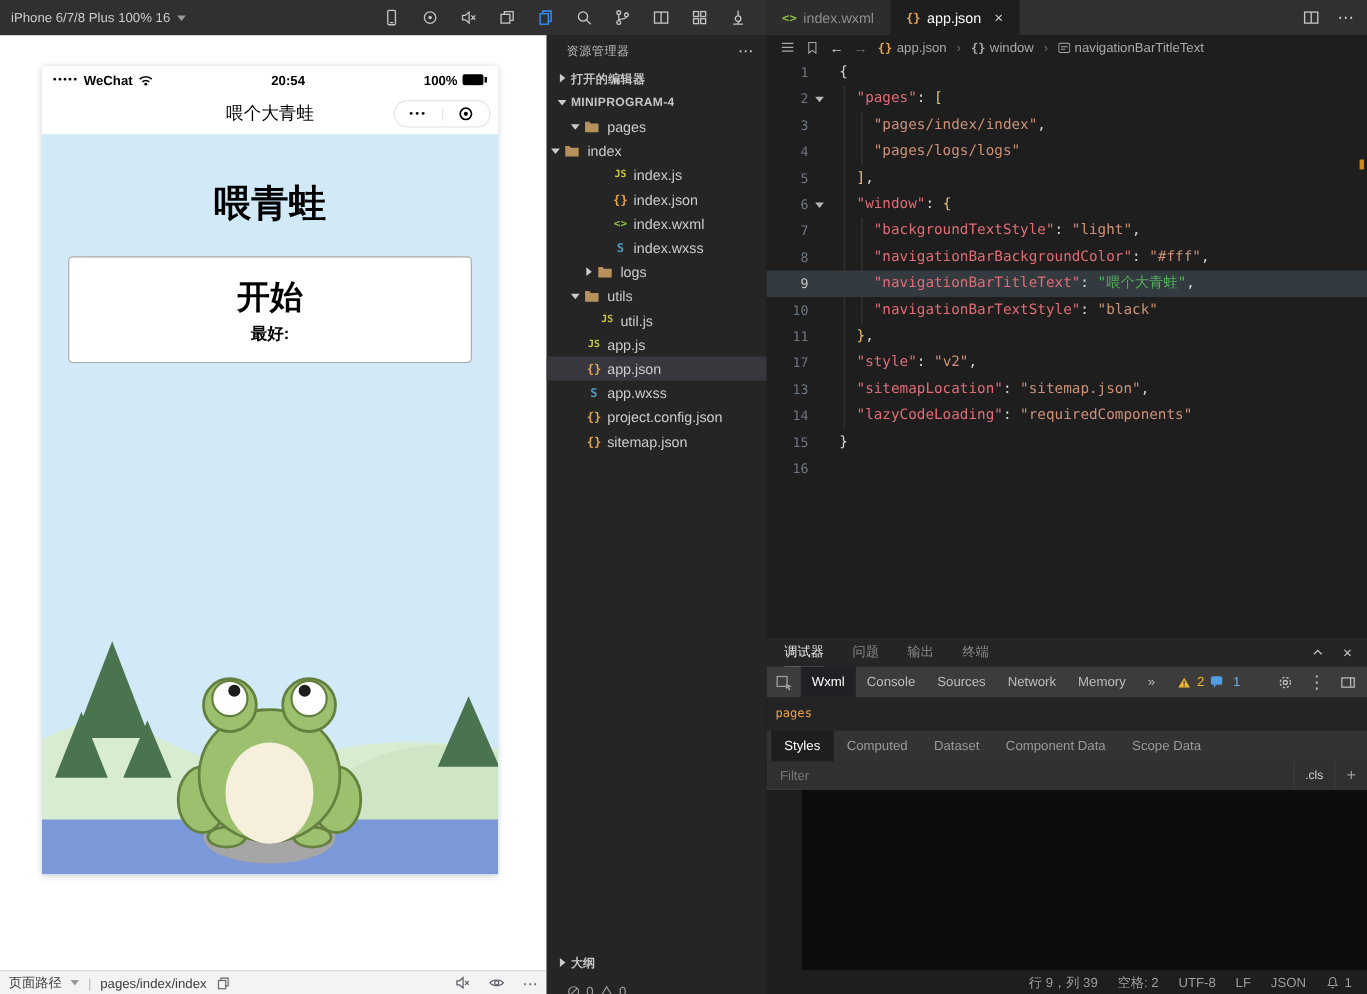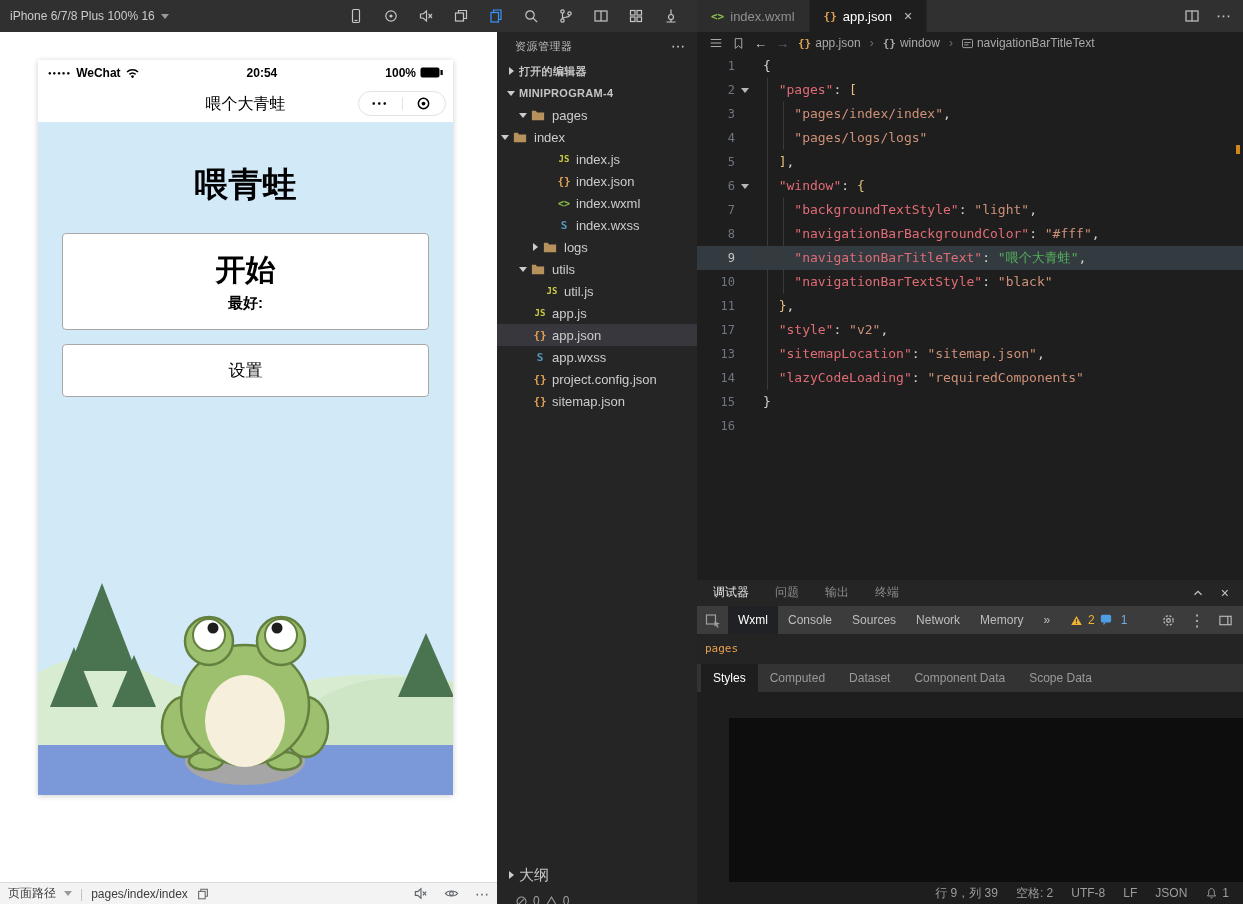--- a/index.html
+++ b/index.html
@@ -64,21 +64,21 @@
   .chev{width:16px;height:16px;display:flex;align-items:center;justify-content:center;flex-shrink:0;}
   .chev.right::after{content:"";border-top:4px solid transparent;border-bottom:4px solid transparent;border-left:5px solid #cccccc;}
   .chev.down::after{content:"";border-left:4px solid transparent;border-right:4px solid transparent;border-top:5px solid #cccccc;}
   .ficon{width:18px;flex-shrink:0;text-align:center;margin-right:3px;font-family:"DejaVu Sans Mono",monospace;font-weight:bold;}
   .fi-js{color:#cbcb41;font-size:9px;}
   .fi-json{color:#e2a355;font-size:11px;}
   .fi-wxml{color:#8dc149;font-size:10px;}
   .fi-wxss{color:#519aba;font-size:11px;}
   .flabel{white-space:nowrap;overflow:hidden;}
   #outline-row{left:0;top:832px;width:200px;height:22px;display:flex;align-items:center;}
-  #outline-row .flabel{font-size:15px;font-weight:normal;color:#c5c5c5;}
+  #outline-row .flabel{font-size:11px;font-weight:bold;color:#c5c5c5;}
   #problems-row{left:0;top:858px;width:200px;height:22px;display:flex;align-items:center;gap:5px;padding-left:18px;box-sizing:border-box;color:#9da0a2;font-size:12px;}
 
   
   #editor{left:697px;top:32px;width:546px;height:548px;background:#1e1e1e;}
   #crumbs{left:0;top:0;width:546px;height:22px;display:flex;align-items:center;gap:9px;padding-left:12px;box-sizing:border-box;font-size:12px;color:#a9a9a9;}
   #crumbs .nav-ico svg{stroke:#a9a9a9;fill:none;stroke-width:1.2;}
   #crumbs .arrow{font-size:13px;color:#cccccc;}
   #crumbs .arrow.dim{color:#666666;}
   #crumbs .sep{color:#6e6e6e;}
   .crumb{display:flex;align-items:center;gap:4px;}
@@ -267,21 +267,20 @@
             </svg>
           </span>
       </div>
     </div>
     <div id="p-content" class="abs">
       <div id="p-title" class="abs">喂青蛙</div>
       <div id="btn-start" class="p-btn abs">
         <span class="big">开始</span>
         <span class="sub">最好:</span>
       </div>
-      <div id="btn-settings" class="p-btn abs">设置</div>
       <svg id="scene" class="abs" viewBox="0 0 415 240">
         <path d="M0,118 Q50,86 115,120 Q180,152 240,134 Q310,110 415,126 L415,192 L0,192 Z" fill="#d8ecd2"></path>
         <path d="M230,192 Q295,102 415,128 L415,192 Z" fill="#cfe6c6"></path>
         <polygon points="64,28 30,116 98,116" fill="#4a7350"></polygon>
         <polygon points="36,92 12,152 60,152" fill="#4a7350"></polygon>
         <polygon points="96,100 74,152 118,152" fill="#4a7350"></polygon>
         <polygon points="388,78 360,142 416,142" fill="#4a7350"></polygon>
         <polygon points="444,96 416,156 470,156" fill="#4a7350"></polygon>
         <rect x="0" y="190" width="415" height="50" fill="#7b99d9"></rect>
         <ellipse cx="207" cy="206" rx="60" ry="24" fill="#a6a6a6"></ellipse>
@@ -638,20 +637,30 @@
   <div id="wxml-sliver" class="abs">
     <span>pages</span>
   </div>
   <div id="subtabs" class="abs">
     <span class="sub-tab active">Styles</span>
     <span class="sub-tab">Computed</span>
     <span class="sub-tab">Dataset</span>
     <span class="sub-tab">Component Data</span>
     <span class="sub-tab">Scope Data</span>
   </div>
+  <div id="filter-row" class="abs">
+    <input id="filter-input" type="text" placeholder="Filter" style="">
+    <span id="cls-btn">.cls</span>
+    <span id="add-rule">
+        <svg width="13" height="13" viewBox="0 0 16 16" fill="none" stroke="#9a9a9a" stroke-width="1.4">
+          <line x1="8" y1="3.5" x2="8" y2="12.5"></line>
+          <line x1="3.5" y1="8" x2="12.5" y2="8"></line>
+        </svg>
+      </span>
+  </div>
   <div id="dt-content" class="abs">
     <div id="watermark" class="abs">Www.vvso.Cn</div>
   </div>
 </div>
 
 <div id="statusbar-r" class="abs">
   <span>行 9，列 39</span>
   <span>空格: 2</span>
   <span>UTF-8</span>
   <span>LF</span>

